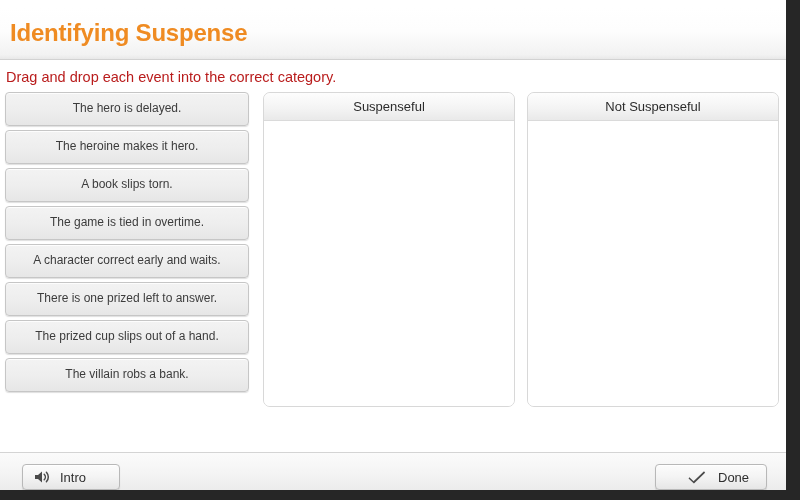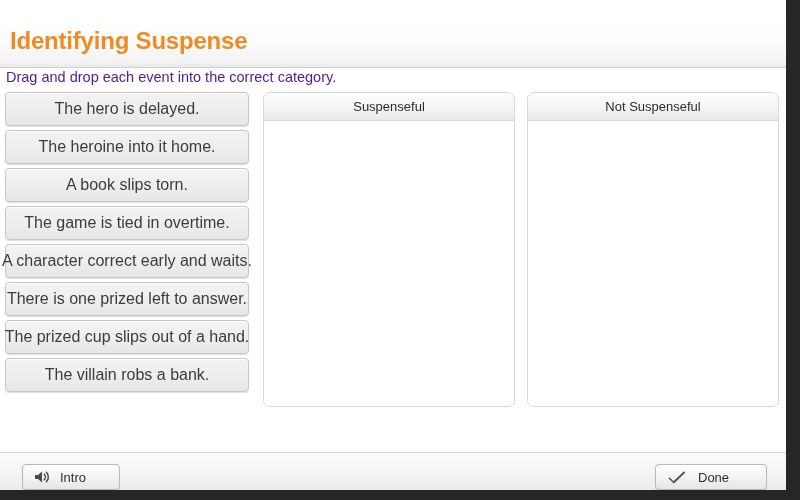--- a/index.html
+++ b/index.html
@@ -49,21 +49,21 @@
     width: 786px;
     height: 490px;
     background: #ffffff;
     overflow: hidden;
   }
 
   
   .header {
     position: absolute;
     left: 0;
-    top: 16px;
+    top: 8px;
     width: 786px;
     height: 52px;
     background: linear-gradient(to bottom, #ffffff 0%, #fdfdfd 45%, #f2f2f2 92%, #e8e8e8 100%);
     border-bottom: 1px solid #d2d2d2;
     box-sizing: border-box;
   }
   .page-title {
     position: absolute;
     left: 10px;
     top: 11px;
@@ -73,21 +73,21 @@
     letter-spacing: -0.2px;
     white-space: nowrap;
   }
 
   
   .instruction {
     position: absolute;
     left: 6px;
     top: 69px;
     font-size: 14.5px;
-    color: #4c1d95;
+    color: #b91c1c;
     white-space: nowrap;
   }
 
   
   .items-col {
     position: absolute;
     left: 5px;
     top: 92px;
     width: 244px;
   }
@@ -100,21 +100,21 @@
     border: 1px solid #c6c6c6;
     border-radius: 4px;
     background: linear-gradient(to bottom, #f3f3f3 0%, #eeeeee 50%, #e6e6e6 100%);
     box-shadow: 0 1px 1px rgba(0,0,0,0.13), inset 0 1px 0 #fdfdfd;
     display: flex;
     align-items: center;
     justify-content: center;
     cursor: move;
   }
   .drag-item-label {
-    font-size: 16px;
+    font-size: 12px;
     color: #3c3c3c;
     text-align: center;
     line-height: 1.1;
     white-space: nowrap;
   }
 
   
   .dropzone {
     position: absolute;
     top: 92px;
@@ -170,21 +170,21 @@
     box-sizing: border-box;
     border: 1px solid #b8b8b8;
     border-radius: 4px;
     background: linear-gradient(to bottom, #fcfcfc 0%, #f4f4f4 48%, #e6e6e6 100%);
     box-shadow: 0 1px 1px rgba(0,0,0,0.15), inset 0 1px 0 #ffffff;
     display: flex;
     align-items: center;
     cursor: pointer;
   }
   .tb-btn.intro { left: 22px; width: 98px; padding-left: 10px; }
-  .tb-btn.done  { left: 655px; width: 112px; padding-left: 12px; }
+  .tb-btn.done  { left: 655px; width: 112px; padding-left: 32px; }
 
   .tb-icon {
     display: inline-flex;
     align-items: center;
     justify-content: center;
     width: 18px;
     height: 18px;
     flex: 0 0 auto;
   }
   .tb-label {
@@ -207,21 +207,21 @@
       <div class="page-title">Identifying Suspense</div>
     </div>
 
     <div class="instruction">Drag and drop each event into the correct category.</div>
 
     <div class="items-col">
       <div class="drag-item">
         <span class="drag-item-label">The hero is delayed.</span>
       </div>
       <div class="drag-item">
-        <span class="drag-item-label">The heroine into it home.</span>
+        <span class="drag-item-label">The heroine makes it hero.</span>
       </div>
       <div class="drag-item">
         <span class="drag-item-label">A book slips torn.</span>
       </div>
       <div class="drag-item">
         <span class="drag-item-label">The game is tied in overtime.</span>
       </div>
       <div class="drag-item">
         <span class="drag-item-label">A character correct early and waits.</span>
       </div>

